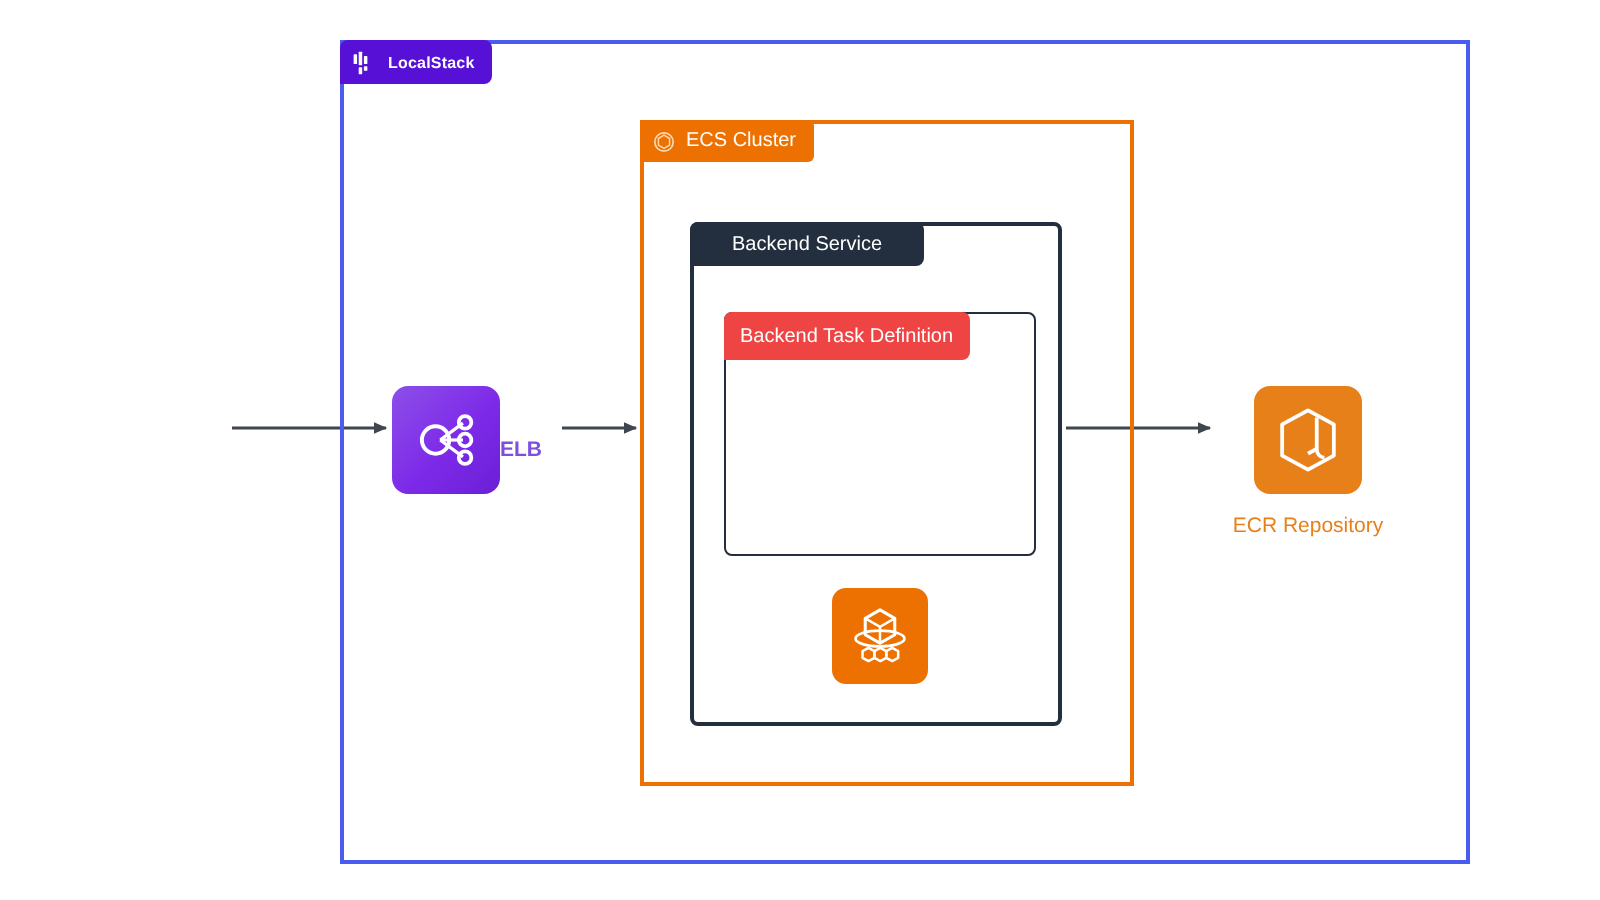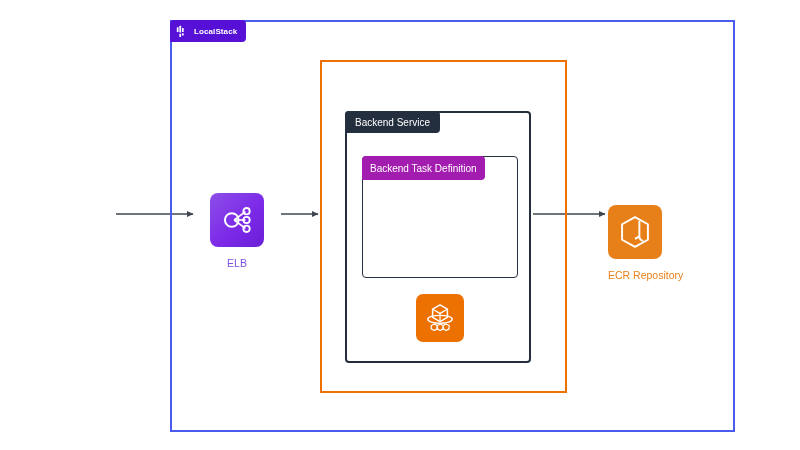--- a/index.html
+++ b/index.html
@@ -98,21 +98,21 @@
     border: 2px solid #232f3e;
     border-radius: 4px;
     box-sizing: border-box;
     background: #ffffff;
   }
   .service-badge {
     position: absolute;
     left: 345px;
     top: 111px;
     height: 22px;
-    padding: 0 10px;
+    padding: 0 21px;
     background: #232f3e;
     border-radius: 4px 4px 4px 0;
     display: flex;
     align-items: center;
     box-sizing: border-box;
   }
   .service-badge .svc-label {
     color: #ffffff;
     font-size: 10px;
     white-space: nowrap;
@@ -129,21 +129,21 @@
     border-radius: 4px;
     box-sizing: border-box;
     background: #ffffff;
   }
   .task-badge {
     position: absolute;
     left: 362px;
     top: 156px;
     height: 21px;
     padding: 12px 8px;
-    background: #a21caf;
+    background: #ef4444;
     border-radius: 4px 4px 4px 0;
     display: flex;
     align-items: center;
     box-sizing: border-box;
   }
   .task-badge .task-label {
     color: #ffffff;
     font-size: 10px;
     white-space: nowrap;
   }
@@ -207,22 +207,23 @@
     color: #232f3e;
   }
 
   
   .elb-node {
     position: absolute;
     left: 196px;
     top: 193px;
     width: 82px;
     display: flex;
-    flex-direction: column;
-    align-items: center;
+    flex-direction: row;
+    align-items: center;
+    font-weight: bold;
   }
   .elb-tile {
     width: 54px;
     height: 54px;
     border-radius: 8px;
     background: linear-gradient(135deg, #8c4fe8 0%, #7d2ae8 55%, #6a1fd6 100%);
     display: flex;
     align-items: center;
     justify-content: center;
   }
@@ -234,22 +235,21 @@
   }
 
   
   .ecr-node {
     position: absolute;
     left: 608px;
     top: 193px;
     width: 92px;
     display: flex;
     flex-direction: column;
-    align-items: flex-start;
-    margin-top: 12px;
+    align-items: center;
   }
   .ecr-tile {
     width: 54px;
     height: 54px;
     border-radius: 8px;
     background: #e8801a;
     display: flex;
     align-items: center;
     justify-content: center;
   }
@@ -292,20 +292,29 @@
         <rect x="6.2" y="1.5" width="3.2" height="12.5" rx="0.6" fill="#ffffff"></rect>
         <rect x="11" y="5.6" width="3.2" height="7.4" rx="0.6" fill="#ffffff"></rect>
         <rect x="6.2" y="16" width="3.2" height="6.3" rx="0.6" fill="#ffffff"></rect>
         <rect x="11" y="15" width="3.2" height="4.2" rx="0.6" fill="#ffffff"></rect>
       </svg>
     </span>
     <span class="ls-label">LocalStack</span>
   </div>
 
   <div class="ecs-boundary"></div>
+  <div class="ecs-badge">
+    <span class="ecs-icon-wrap">
+      <svg class="ecs-icon" viewBox="0 0 24 24" aria-hidden="true">
+        <circle cx="12" cy="12" r="9.2" fill="none" stroke="#ffd9b3" stroke-width="1.7"></circle>
+        <path d="M12 5.2 L17.6 8.5 L17.6 15.1 L12 18.4 L6.4 15.1 L6.4 8.5 Z" fill="none" stroke="#ffd9b3" stroke-width="1.5"></path>
+      </svg>
+    </span>
+    <span class="ecs-label">ECS Cluster</span>
+  </div>
 
   <div class="service-box"></div>
   <div class="service-badge">
     <span class="svc-label">Backend Service</span>
   </div>
 
   <div class="task-box"></div>
   <div class="task-badge">
     <span class="task-label">Backend Task Definition</span>
   </div>

